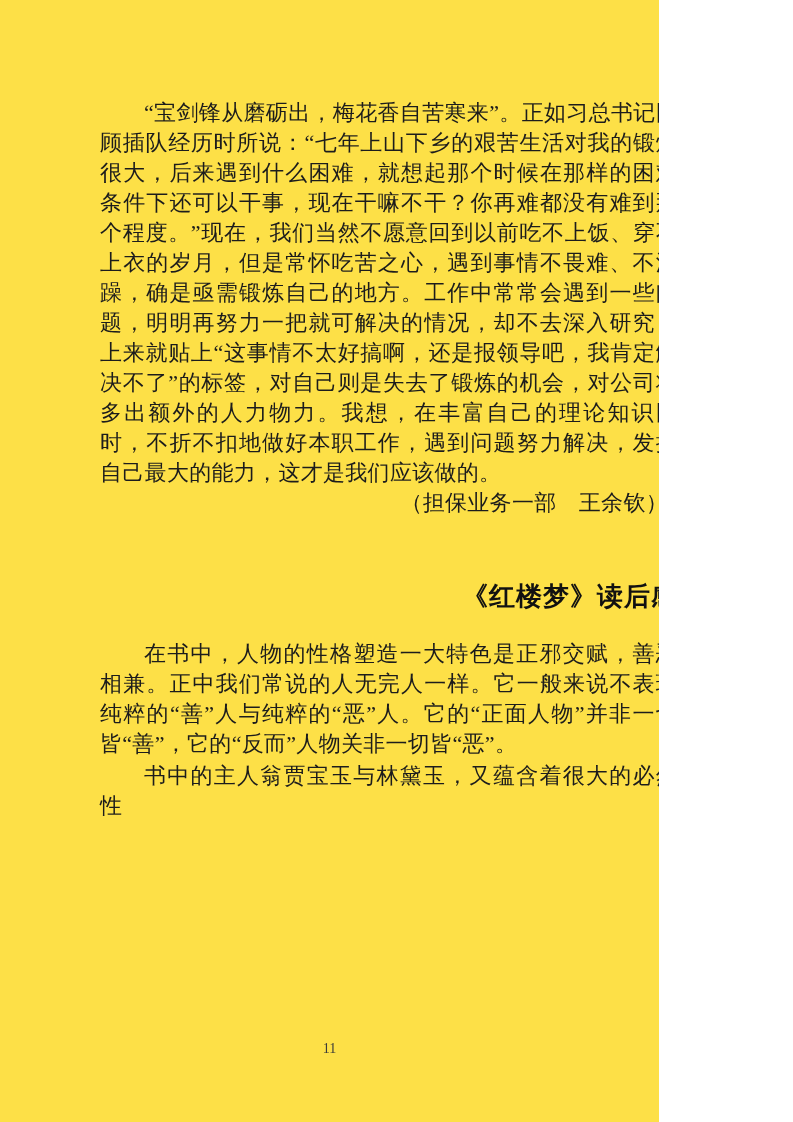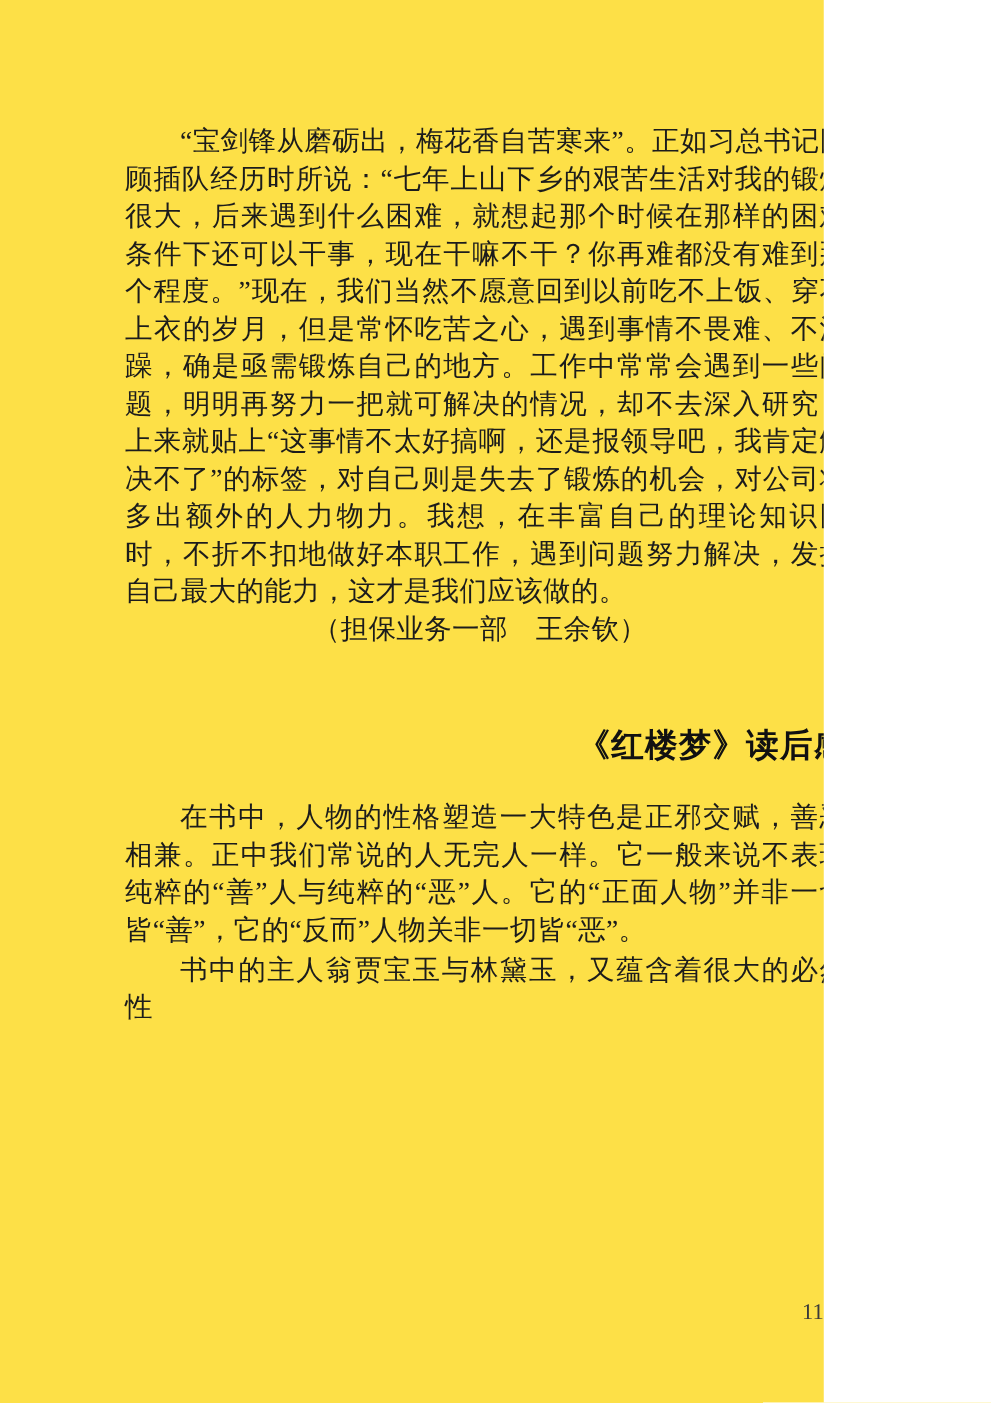--- a/index.html
+++ b/index.html
@@ -30,42 +30,42 @@
     text-justify: inter-ideograph;
     text-indent: 44px;
     letter-spacing: 0.3px;
   }
   p.body.p2 { margin-top: 10px; }
   .signature {
     margin: 0;
     padding-right: 10px;
     font-size: 22px;
     line-height: 30px;
-    text-align: center;
+    text-align: right;
     letter-spacing: 0.3px;
   }
   h1.essay-title {
     margin: 60px 0 25px 0;
     font-family: "Liberation Sans", sans-serif;
     font-weight: bold;
     font-size: 26px;
     line-height: 36px;
     text-align: right;
     letter-spacing: 1px;
     color: #111111;
   }
   p.body.p4 { margin-top: 3px; }
   p.body.p5 { margin-top: 2px; }
   .page-number {
     position: absolute;
     left: 0;
     right: 0;
     top: 1040px;
-    text-align: right;
-    font-size: 18px;
+    text-align: center;
+    font-size: 14px;
     line-height: 18px;
     color: #3a3a3a;
     font-family: "Liberation Serif", serif;
   }
 </style>
 </head>
 <body>
 
 <div class="page">
   <div class="textblock">

